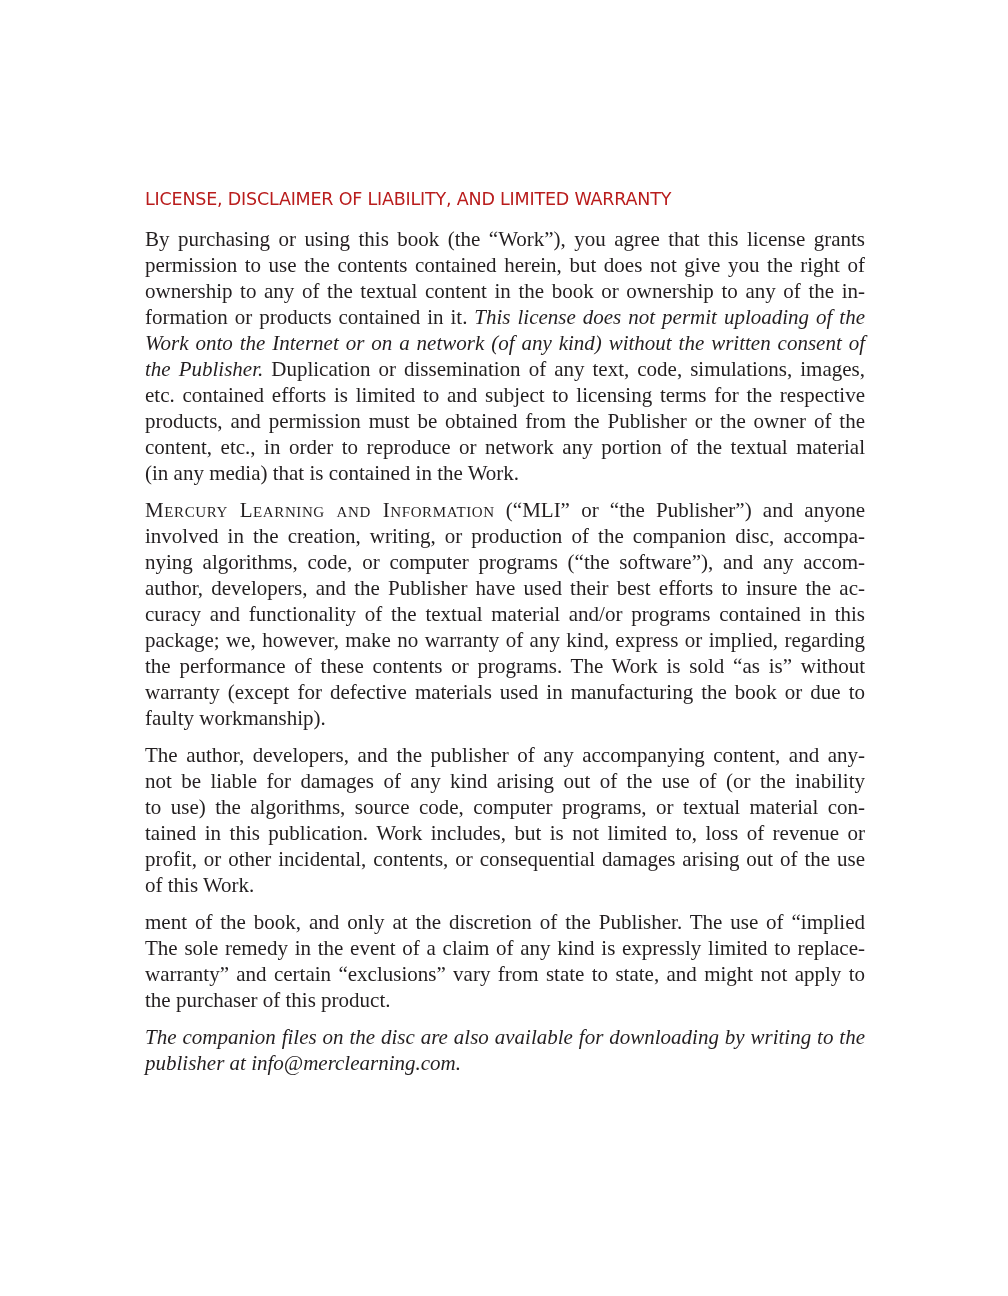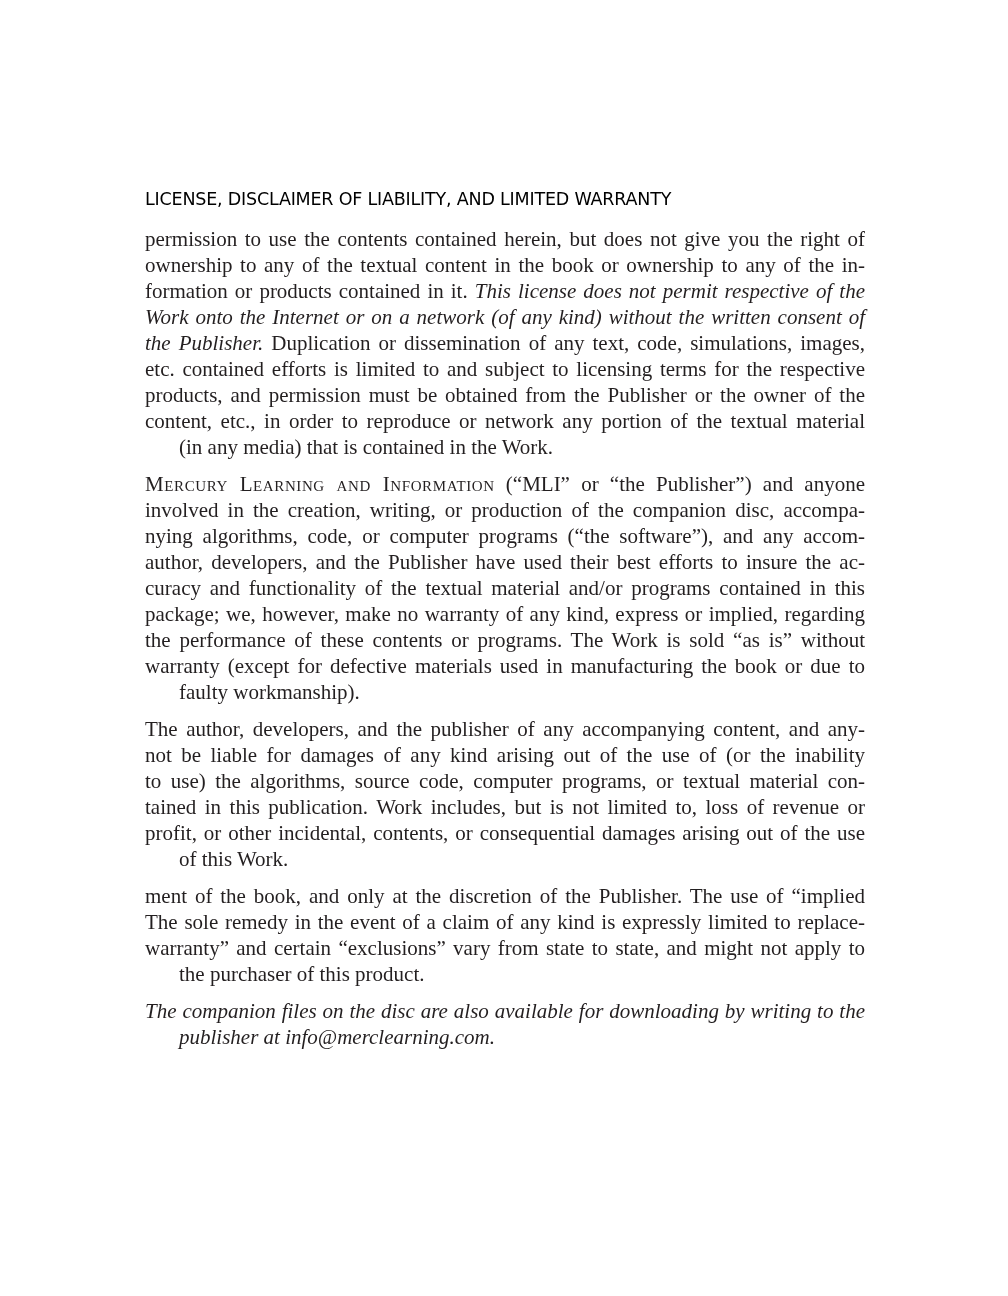--- a/index.html
+++ b/index.html
@@ -20,58 +20,58 @@
       top: 186px;
       width: 720px;
     }
     .heading {
       font-family: "DejaVu Sans", sans-serif;
       font-size: 17.5px;
       font-weight: normal;
       letter-spacing: -0.2px;
       margin: 0 0 14px 0;
       line-height: 26px;
-      color: #000000;
+      color: #b91c1c;
     }
     .line {
       font-family: "Liberation Serif", serif;
       font-size: 21px;
       line-height: 26px;
       height: 26px;
       white-space: nowrap;
       text-align: justify;
       text-align-last: justify;
       display: block;
     }
     .line.last {
       text-align: left;
       text-align-last: left;
-      margin-left: 34px;
     }
     .para {
       margin: 0 0 11px 0;
     }
     .it {
       font-style: italic;
     }
     .sc {
       font-variant: small-caps;
       letter-spacing: 0.6px;
     }
   </style>
 </head>
 <body>
 
 <div class="page">
   <h1 class="heading">LICENSE, DISCLAIMER OF LIABILITY, AND LIMITED WARRANTY</h1>
 
   <div class="para">
+    <span class="line">By purchasing or using this book (the “Work”), you agree that this license grants</span>
     <span class="line">permission to use the contents contained herein, but does not give you the right of</span>
     <span class="line">ownership to any of the textual content in the book or ownership to any of the in-</span>
-    <span class="line"><span>formation or products contained in it. </span><span class="it">This license does not permit respective of the</span></span>
+    <span class="line"><span>formation or products contained in it. </span><span class="it">This license does not permit uploading of the</span></span>
     <span class="line it">Work onto the Internet or on a network (of any kind) without the written consent of</span>
     <span class="line"><span class="it">the Publisher.</span><span> Duplication or dissemination of any text, code, simulations, images,</span></span>
     <span class="line">etc. contained efforts is limited to and subject to licensing terms for the respective</span>
     <span class="line">products, and permission must be obtained from the Publisher or the owner of the</span>
     <span class="line">content, etc., in order to reproduce or network any portion of the textual material</span>
     <span class="line last">(in any media) that is contained in the Work.</span>
   </div>
 
   <div class="para">
     <span class="line"><span class="sc">Mercury Learning and Information</span><span> (“MLI” or “the Publisher”) and anyone</span></span>

